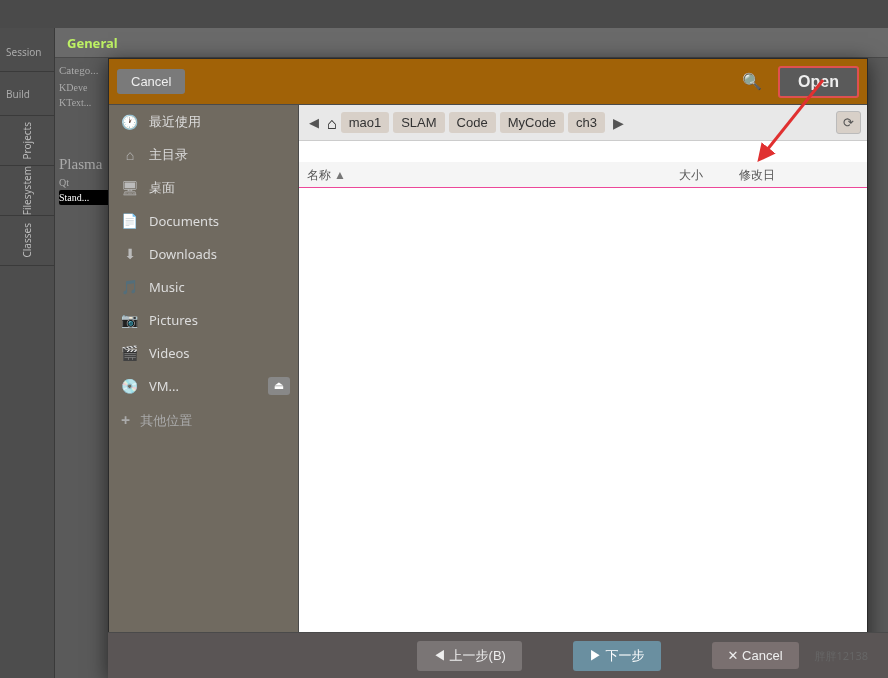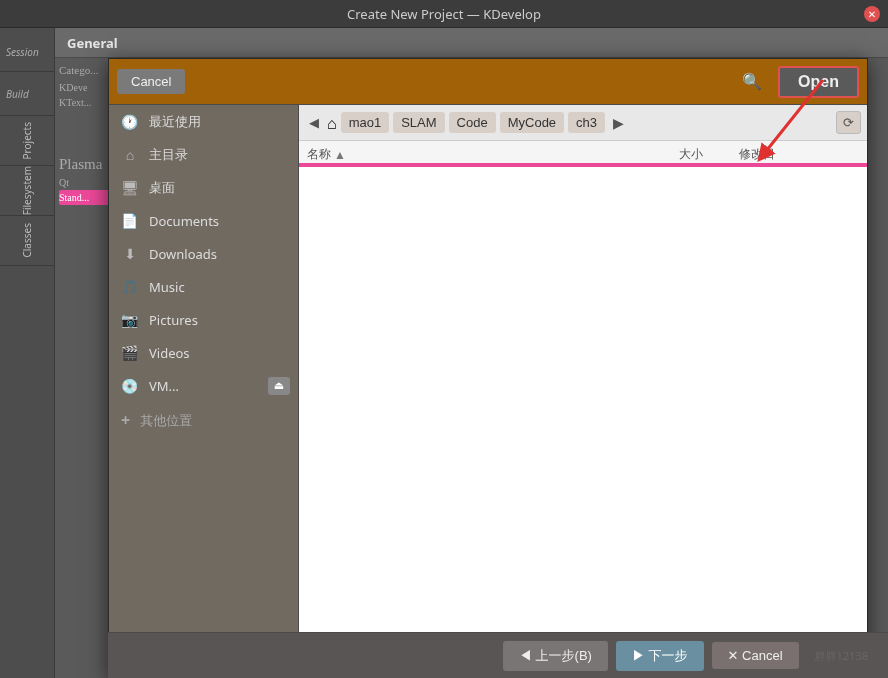--- a/index.html
+++ b/index.html
@@ -53,38 +53,37 @@
     }
 
     .kdevelop-left-item {
       height: 44px;
       display: flex;
       align-items: center;
       padding-left: 6px;
       color: #bbb;
       font-size: 11px;
       border-bottom: 1px solid #3a3a3a;
-      font-style: italic;
     }
 
     
     .kdevelop-main {
       position: absolute;
       left: 55px; top: 28px; right: 0; bottom: 0;
       background: #5a5a5a;
     }
 
     
     .kdevelop-topstrip {
       background: #6a6a6a;
       height: 30px;
       display: flex;
       align-items: center;
       padding-left: 12px;
-      color: #e5e5e5;
+      color: #bef264;
       font-size: 13px;
       font-weight: bold;
       border-bottom: 1px solid #4a4a4a;
     }
 
     
     .dialog-overlay {
       position: absolute;
       top: 28px;
       left: 55px;
@@ -256,24 +255,25 @@
       cursor: pointer;
       padding: 3px 6px;
       color: #555;
       font-size: 13px;
     }
 
     
     .column-headers {
       height: 26px;
       background: #f5f5f5;
-      border-bottom: 4px solid #ec4899;
-      display: flex;
-      align-items: flex-end;
+      border-bottom: 1px solid #ec4899;
+      display: flex;
+      align-items: center;
       padding: 0 8px;
+      margin-top: 21px;
     }
 
     .col-header {
       font-size: 12px;
       color: #555;
       display: flex;
       align-items: center;
       gap: 3px;
     }
 
@@ -333,41 +333,36 @@
       background: #7a7575;
       color: #eee;
       border: none;
       padding: 6px 16px;
       border-radius: 3px;
       cursor: pointer;
       font-size: 13px;
       display: flex;
       align-items: center;
       gap: 4px;
+      margin-left: 43px;
     }
 
     .nav-btn.primary {
       background: #6a8fa0;
       color: #fff;
     }
 
     .nav-btn.accent {
       background: #7a7070;
     }
   </style>
 </head>
 <body>
 
 <div class="kdevelop-bg">
-  <div class="title-bar">
-    <span>Create New Project — KDevelop</span>
-    <div class="close-btn">
-      <span>✕</span>
-    </div>
-  </div>
 
   <div class="kdevelop-left">
     <div class="kdevelop-left-item" style="font-size:10px; color:#aaa; padding-top:4px;">Session</div>
     <div class="kdevelop-left-item" style="font-size:10px; color:#aaa;">Build</div>
     <div style="height:50px; border-bottom:1px solid #3a3a3a; display:flex; align-items:center; justify-content:center;">
       <div style="writing-mode:vertical-rl; transform:rotate(180deg); color:#bbb; font-size:10px;">Projects</div>
     </div>
     <div style="height:50px; border-bottom:1px solid #3a3a3a; display:flex; align-items:center; justify-content:center;">
       <div style="writing-mode:vertical-rl; transform:rotate(180deg); color:#bbb; font-size:10px;">Filesystem</div>
     </div>
@@ -380,21 +375,21 @@
     <div class="kdevelop-topstrip">
       <span>General</span>
     </div>
 
     <div style="position:absolute; left:0; top:30px; width:60px; background:#5a5a5a; bottom:0; border-right:1px solid #4a4a4a; padding:6px 4px; font-size:11px; color:#aaa;font-family:Liberation Serif, serif;">
       <div style="margin-bottom:4px;">Catego...</div>
       <div style="padding:2px 0; font-size:10px;">KDeve</div>
       <div style="padding:2px 0; font-size:10px;">KText...</div>
       <div style="padding:2px 0; font-size:15px;margin-top:44px;">Plasma</div>
       <div style="padding:2px 0; font-size:10px;">Qt</div>
-      <div style="padding:2px 0; font-size:10px; background:#ec4899; color:#fff; border-radius:2px;">Stand...</div>
+      <div style="padding:2px 0; font-size:10px; background:#000000; color:#fff; border-radius:2px;">Stand...</div>
     </div>
   </div>
 </div>
 
 <div class="dialog-overlay" style="top: 58px; left: 108px;">
 
   <div class="dialog-toolbar">
     <button class="cancel-btn">Cancel</button>
     <div class="toolbar-spacer"></div>
     <button class="search-icon-btn">

